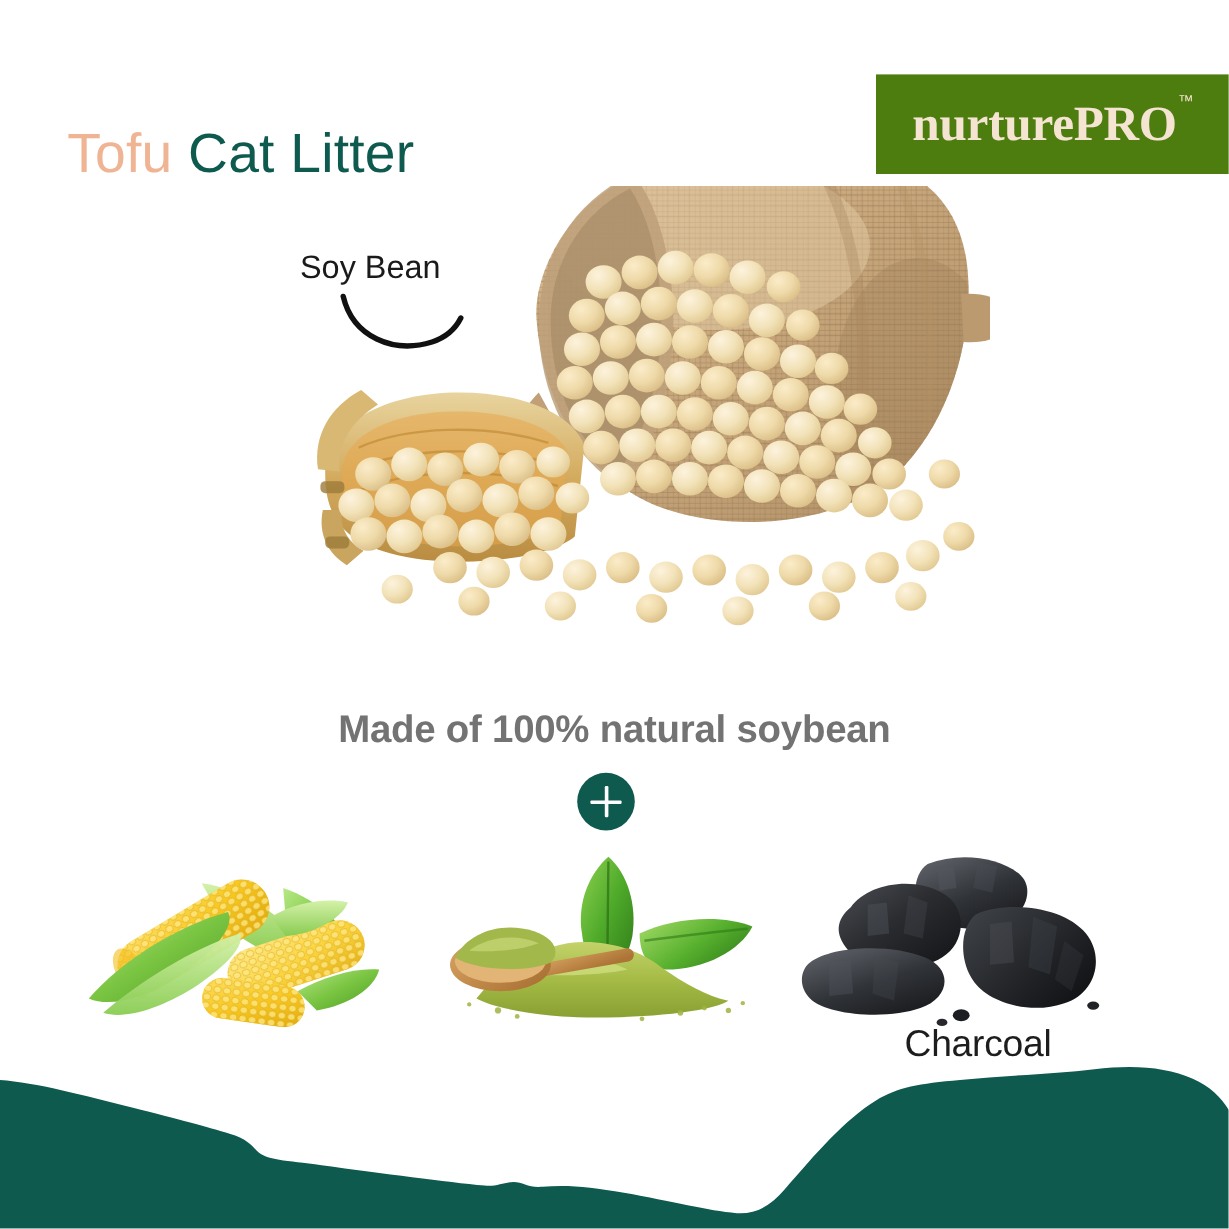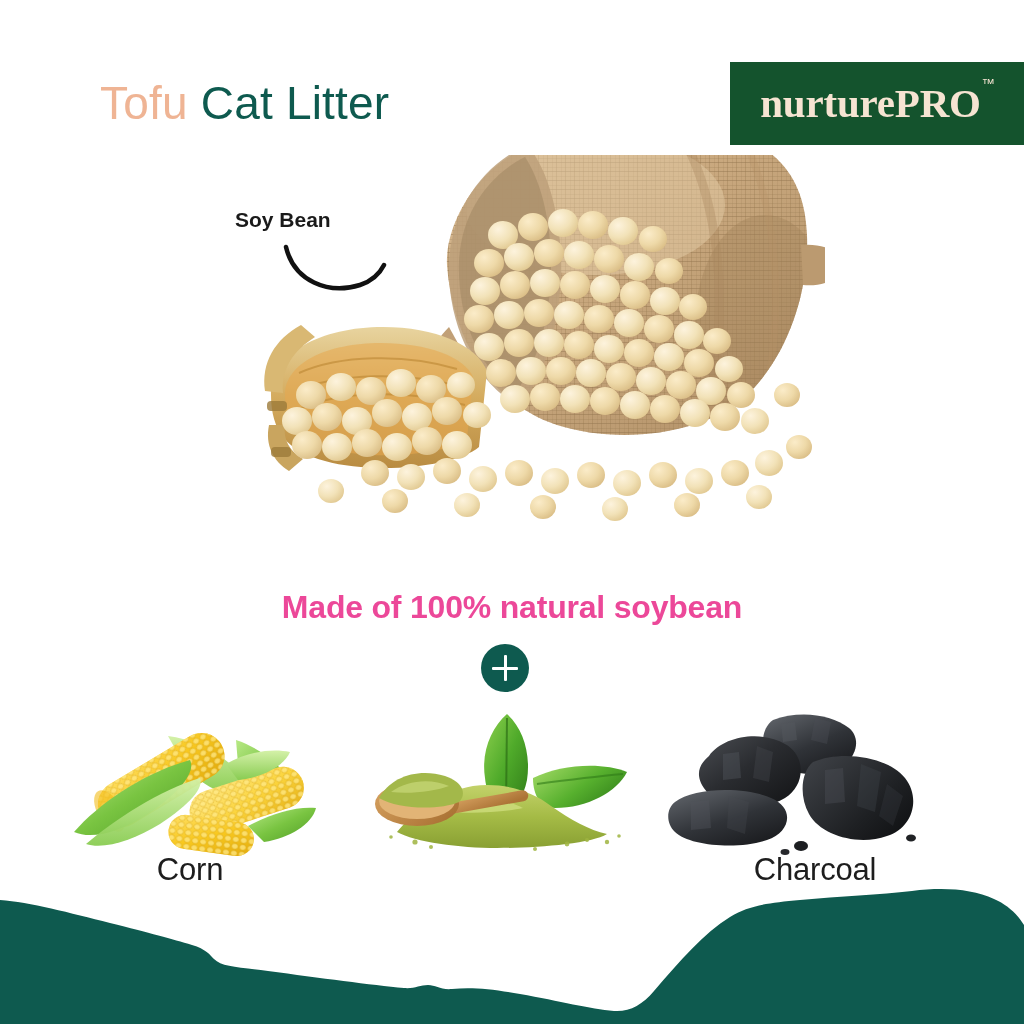--- a/index.html
+++ b/index.html
@@ -7,67 +7,67 @@
   body {
     background:#ffffff;
     font-family:"Liberation Sans", sans-serif;
     overflow:hidden;
     position:relative;
   }
   #stage { position:absolute; left:0; top:0; width:1024px; height:1024px; background:#fff; }
 
   
   .headline {
-    position:absolute; left:56px; top:80px;
+    position:absolute; left:56px; top:104px;
     font-size:46px; font-weight:400; letter-spacing:.2px;
-    white-space:nowrap; line-height:1;margin-left:44px;
+    white-space:nowrap; line-height:1;
   }
   .headline .w1 { color:#efb494; }
   .headline .w2 { color:#0e5a4f; }
 
   .logo-box {
     position:absolute; left:730px; top:62px; width:294px; height:83px;
-    background:#14532d; display:flex; align-items:center; justify-content:center;
+    background:#4d7c0f; display:flex; align-items:center; justify-content:center;
   }
   .logo-text {
     font-family:"Liberation Serif", serif;
     color:#f6e4d2; font-size:41px; line-height:1; letter-spacing:-.2px;
     position:relative; white-space:nowrap; font-weight:700;
   }
   .logo-text .lc { font-weight:700; }
   .logo-text .uc { font-weight:700; }
   .tm {
     font-size:13px; vertical-align:super; font-family:"Liberation Sans", sans-serif;
     letter-spacing:0; font-weight:400; position:relative; top:-14px; left:1px;
   }
 
   
   .callout-label {
-    position:absolute; left:235px; top:208px;
-    font-size:21px; color:#1a1a1a; font-weight:700; white-space:nowrap;
+    position:absolute; left:250px; top:208px;
+    font-size:27px; color:#1a1a1a; font-weight:400; white-space:nowrap;
   }
   .callout-arc { position:absolute; left:280px; top:243px; }
 
   
   .hero { position:absolute; left:195px; top:155px; width:630px; height:370px; }
 
   
   .banner-wrap { position:absolute; left:0; top:527px; width:1024px; height:62px; }
   .banner-hl {
     position:absolute; left:203px; top:6px; width:622px; height:50px;
     background:#fbe7d5; border-radius:26px;
   }
   .banner-text {
     position:absolute; left:0; top:0; width:1024px; text-align:center;
     font-size:57px; color:#0e5a4f; font-weight:400; line-height:62px;
     letter-spacing:-.3px; white-space:nowrap;
   }
   .subtitle {
     position:absolute; left:0; top:589px; width:1024px; text-align:center;
-    font-size:32px; color:#ec4899; font-weight:700; letter-spacing:-.2px;
+    font-size:32px; color:#737373; font-weight:700; letter-spacing:-.2px;
     white-space:nowrap;
   }
 
   
   .plus-badge {
     position:absolute; left:481px; top:644px; width:48px; height:48px;
     border-radius:50%; background:#0e5a4f;
   }
   .plus-badge::before, .plus-badge::after {
     content:""; position:absolute; background:#fff; border-radius:1px;
@@ -355,21 +355,20 @@
           <rect x="128" y="112" width="86" height="34" rx="17" fill="url(#kernel)"></rect>
         </g>
 
         <path d="M34 126 C60 96 106 66 150 54 C156 66 140 86 108 108 C80 126 52 134 34 126 Z" fill="url(#huskG)"></path>
         <path d="M46 138 C74 114 120 84 160 72 C164 82 150 98 120 118 C94 134 64 144 46 138 Z" fill="url(#huskG2)" opacity="0.95"></path>
         <path d="M208 120 C230 108 256 100 276 102 C272 118 250 132 224 136 Z" fill="url(#huskG)"></path>
         <path d="M186 58 C206 46 232 42 250 46 C244 60 222 72 198 74 Z" fill="url(#huskG2)"></path>
       </svg>
     </div>
   </div>
-  <div class="ing-label" id="lab0">Corn</div>
 
   <div class="ing" id="ing1">
     <div class="ing-art">
       <svg width="300" height="150" viewBox="0 0 300 150">
         <defs>
           <linearGradient id="leafG" x1="0" y1="0" x2="1" y2="1">
             <stop offset="0" stop-color="#8fd14f"></stop>
             <stop offset="0.5" stop-color="#4faa2a"></stop>
             <stop offset="1" stop-color="#2f7a18"></stop>
           </linearGradient>

